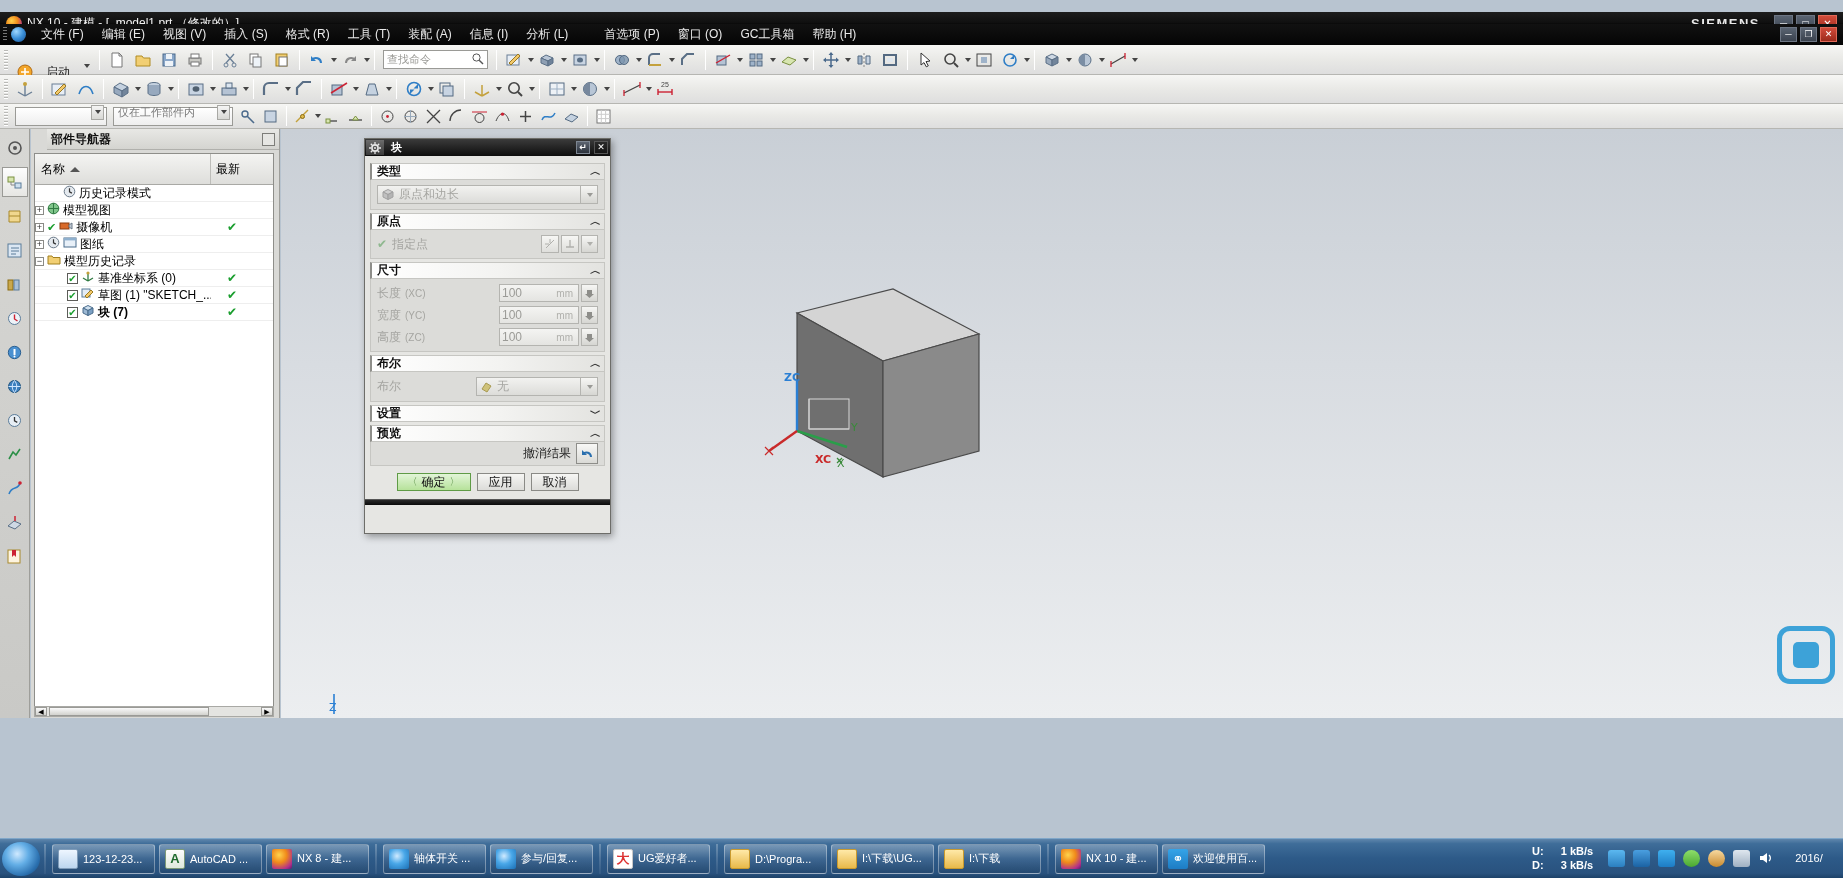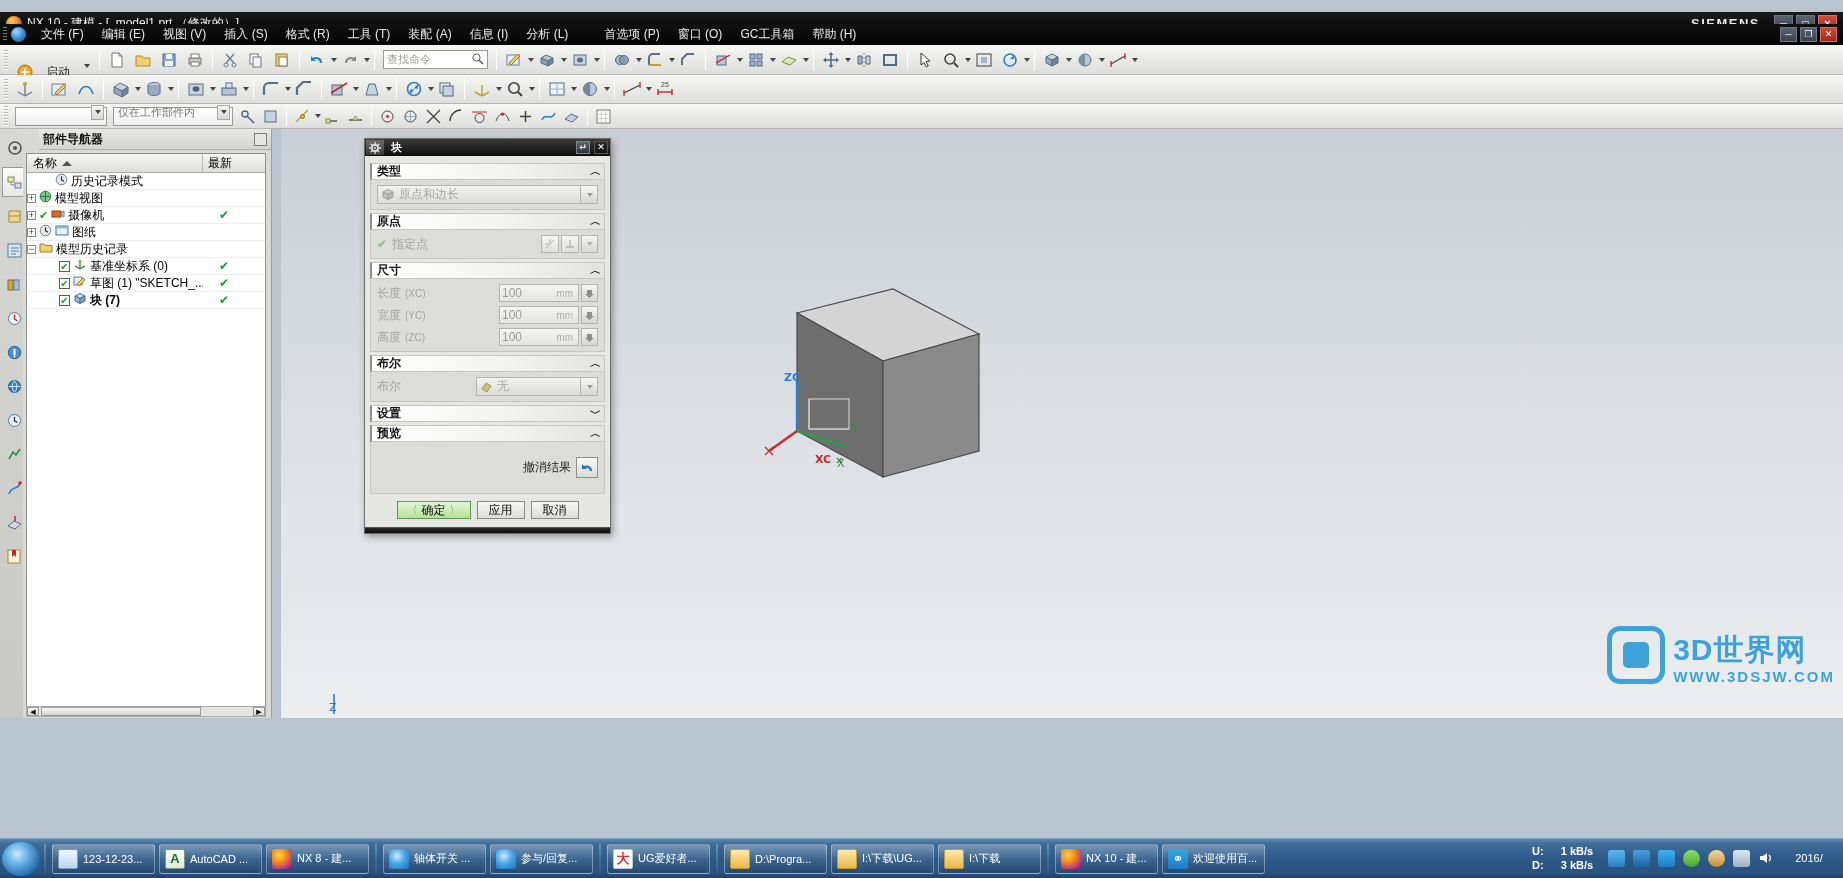--- a/index.html
+++ b/index.html
@@ -89,29 +89,29 @@
   #rail{
     position:absolute;left:0;top:129px;width:30px;height:589px;
     background:linear-gradient(to bottom,#d7d7d4,#c9c9c6);
     border-right:1px solid #9e9e9a;display:flex;flex-direction:column;align-items:center;padding-top:4px;
   }
   .railbtn{width:26px;height:30px;display:flex;align-items:center;justify-content:center;margin-bottom:4px;}
   .railbtn.active{background:linear-gradient(to bottom,#fdfdfd,#e6e6e3);border:1px solid #9a9a96;}
 
   
   #navpanel{
-    position:absolute;left:23px;top:129px;width:249px;height:589px;
+    position:absolute;left:31px;top:129px;width:249px;height:589px;
     background:#d9d9d6;border-right:1px solid #9e9e9a;padding-left:16px;
   }
   #navhdr{height:21px;display:flex;align-items:center;padding:0 4px;
     background:linear-gradient(to bottom,#e8e8e5,#d4d4d0);border-bottom:1px solid #b0b0ac;}
   #navhdr .t{font-weight:bold;font-size:12px;color:#111;}
   #navhdr .pin{margin-left:auto;width:13px;height:13px;border:1px solid #7d7d79;background:#e6e6e3;}
   #navtree{position:absolute;left:3px;top:24px;width:240px;height:554px;background:#fff;border:1px solid #8e8e8a;}
-  .colhdr{display:flex;height:19px;background:linear-gradient(to bottom,#f4f4f2,#dedeDB);
+  .colhdr{display:flex;height:31px;background:linear-gradient(to bottom,#f4f4f2,#dedeDB);
     border-bottom:1px solid #a9a9a5;font-size:12px;}
   .colhdr .c1{flex:1;padding-left:6px;display:flex;align-items:center;gap:5px;border-right:1px solid #bdbdb9;}
   .colhdr .c2{width:62px;padding-left:5px;display:flex;align-items:center;}
   .tri-up{width:0;height:0;border-left:5px solid transparent;border-right:5px solid transparent;border-bottom:5px solid #555;}
   .trow{height:17px;display:flex;align-items:center;font-size:12px;border-bottom:1px solid #eee;}
   .trow .nm{flex:1;display:flex;align-items:center;gap:3px;overflow:hidden;white-space:nowrap;}
   .trow .st{width:62px;text-align:left;padding-left:16px;color:#1a9e2e;font-weight:bold;}
   .exp{width:9px;height:9px;border:1px solid #8a8a86;background:#fff;font-size:9px;line-height:7px;
     text-align:center;color:#333;flex:0 0 auto;}
   .expspace{width:9px;flex:0 0 auto;}
@@ -167,21 +167,21 @@
     border-left:1px solid #b4b4b0;display:flex;align-items:center;justify-content:center;}
   .numfield{
     width:80px;height:18px;background:linear-gradient(to bottom,#f4f4f2,#e4e4e1);
     border:1px solid #b4b4b0;display:flex;align-items:center;padding:0 2px;font-size:12px;color:#9b9b97;
   }
   .numfield .unit{margin-left:auto;font-size:10px;color:#b0b0ac;padding-right:3px;}
   .spin{width:17px;height:18px;margin-left:2px;background:linear-gradient(to bottom,#f6f6f4,#d6d6d2);
     border:1px solid #b4b4b0;display:flex;align-items:center;justify-content:center;}
   .ptbtn{width:18px;height:18px;margin-left:2px;background:linear-gradient(to bottom,#f6f6f4,#dedeDB);
     border:1px solid #b4b4b0;display:flex;align-items:center;justify-content:center;}
-  .previewbox{background:#dcdcd9;border:1px solid #c6c6c2;border-top:none;height:52px;
+  .previewbox{background:#dcdcd9;border:1px solid #c6c6c2;border-top:none;height:24px;
     display:flex;align-items:center;justify-content:flex-end;padding:0 6px;}
   .undo-lbl{font-size:12px;color:#222;margin-right:5px;}
   .undo-btn{width:22px;height:21px;background:linear-gradient(to bottom,#f8f8f6,#dadad6);
     border:1px solid #8e8e8a;display:flex;align-items:center;justify-content:center;}
   .dlgfoot{display:flex;justify-content:center;gap:6px;padding:7px 0 4px 0;}
   .dbtn{height:18px;min-width:48px;padding:0 10px;font-size:12px;text-align:center;line-height:16px;
     background:linear-gradient(to bottom,#f6f6f4,#dcdcd9);border:1px solid #8a8a86;color:#111;}
   .dbtn.ok{background:linear-gradient(to bottom,#e2f5d8,#b6e29a);border:1px solid #5f9b46;
     display:flex;align-items:center;justify-content:center;gap:4px;min-width:54px;}
   .dbtn.ok .ar{font-size:10px;color:#3d7a2a;}
@@ -1175,24 +1175,20 @@
         <div class="dbtn">取消</div>
       </div>
     </div>
     <div class="dgrip"></div>
   </div>
 
   <div id="wm">
     <div class="logo">
         <div class="inner"></div>
       </div>
-    <div class="txt">
-      <div class="t1">3D世界网</div>
-      <div class="t2">WWW.3DSJW.COM</div>
-    </div>
   </div>
 </div>
 
 <div id="taskbar">
   <div id="startorb"></div>
   <div class="tbsep"></div>
 
   <div class="tbitem">
     <span class="ic ic-doc"></span>
     <span class="lb">123-12-23...</span>

